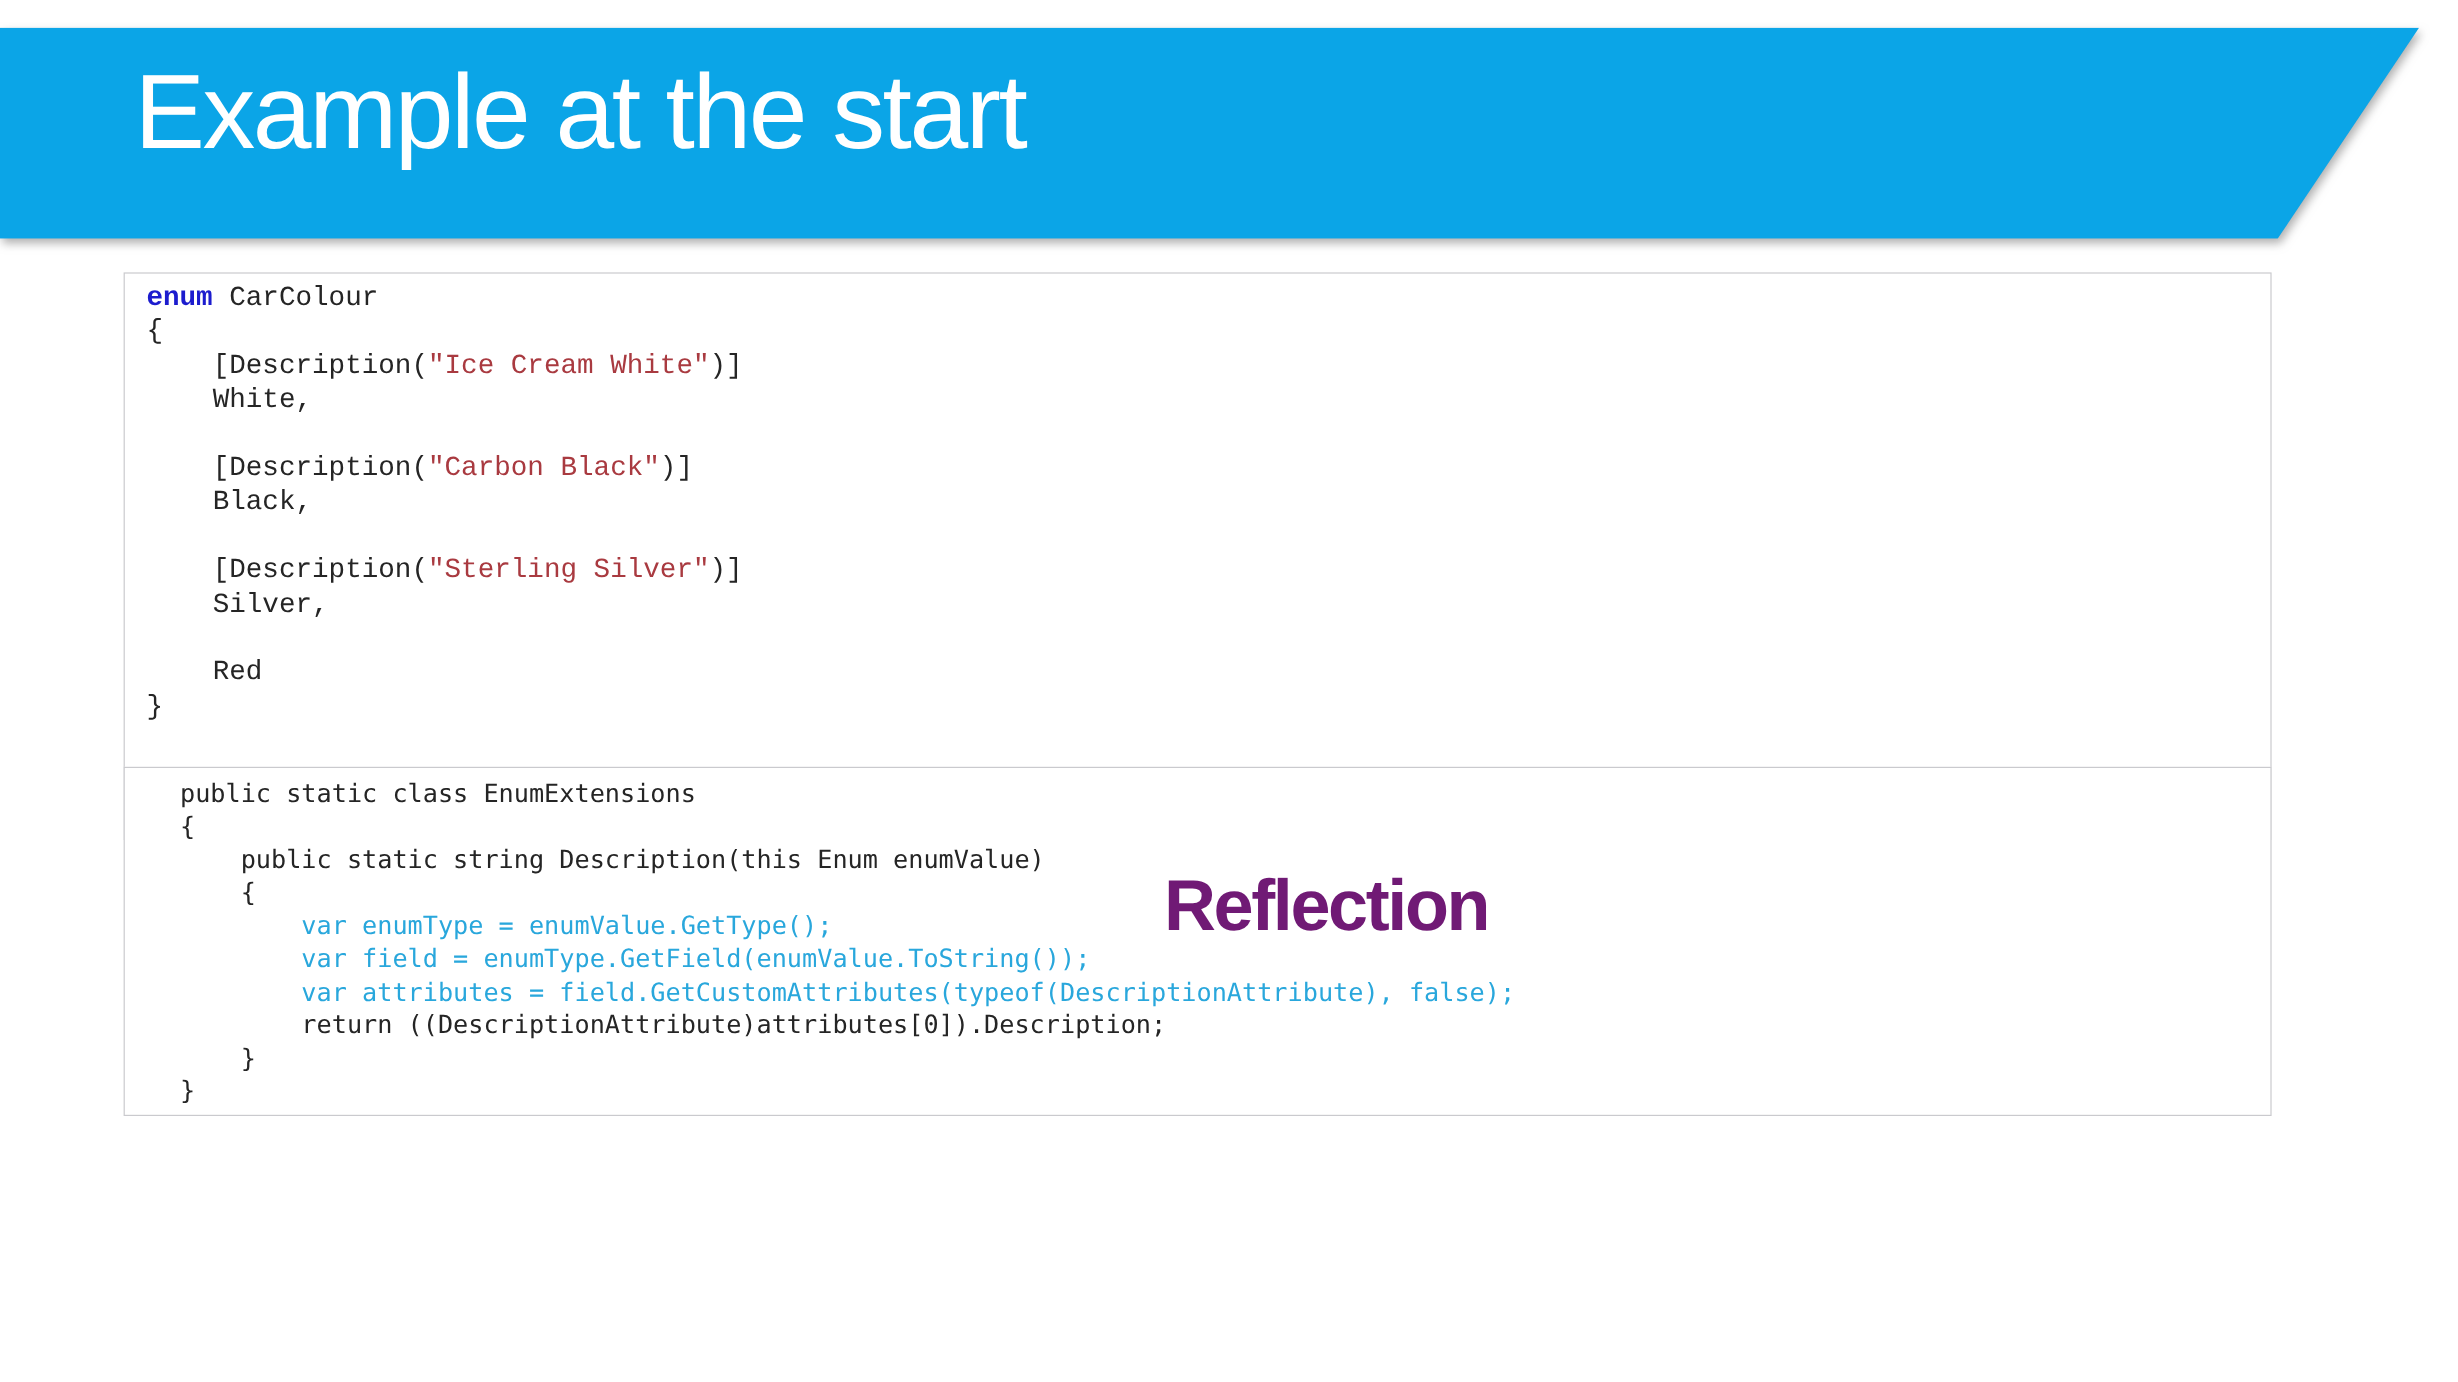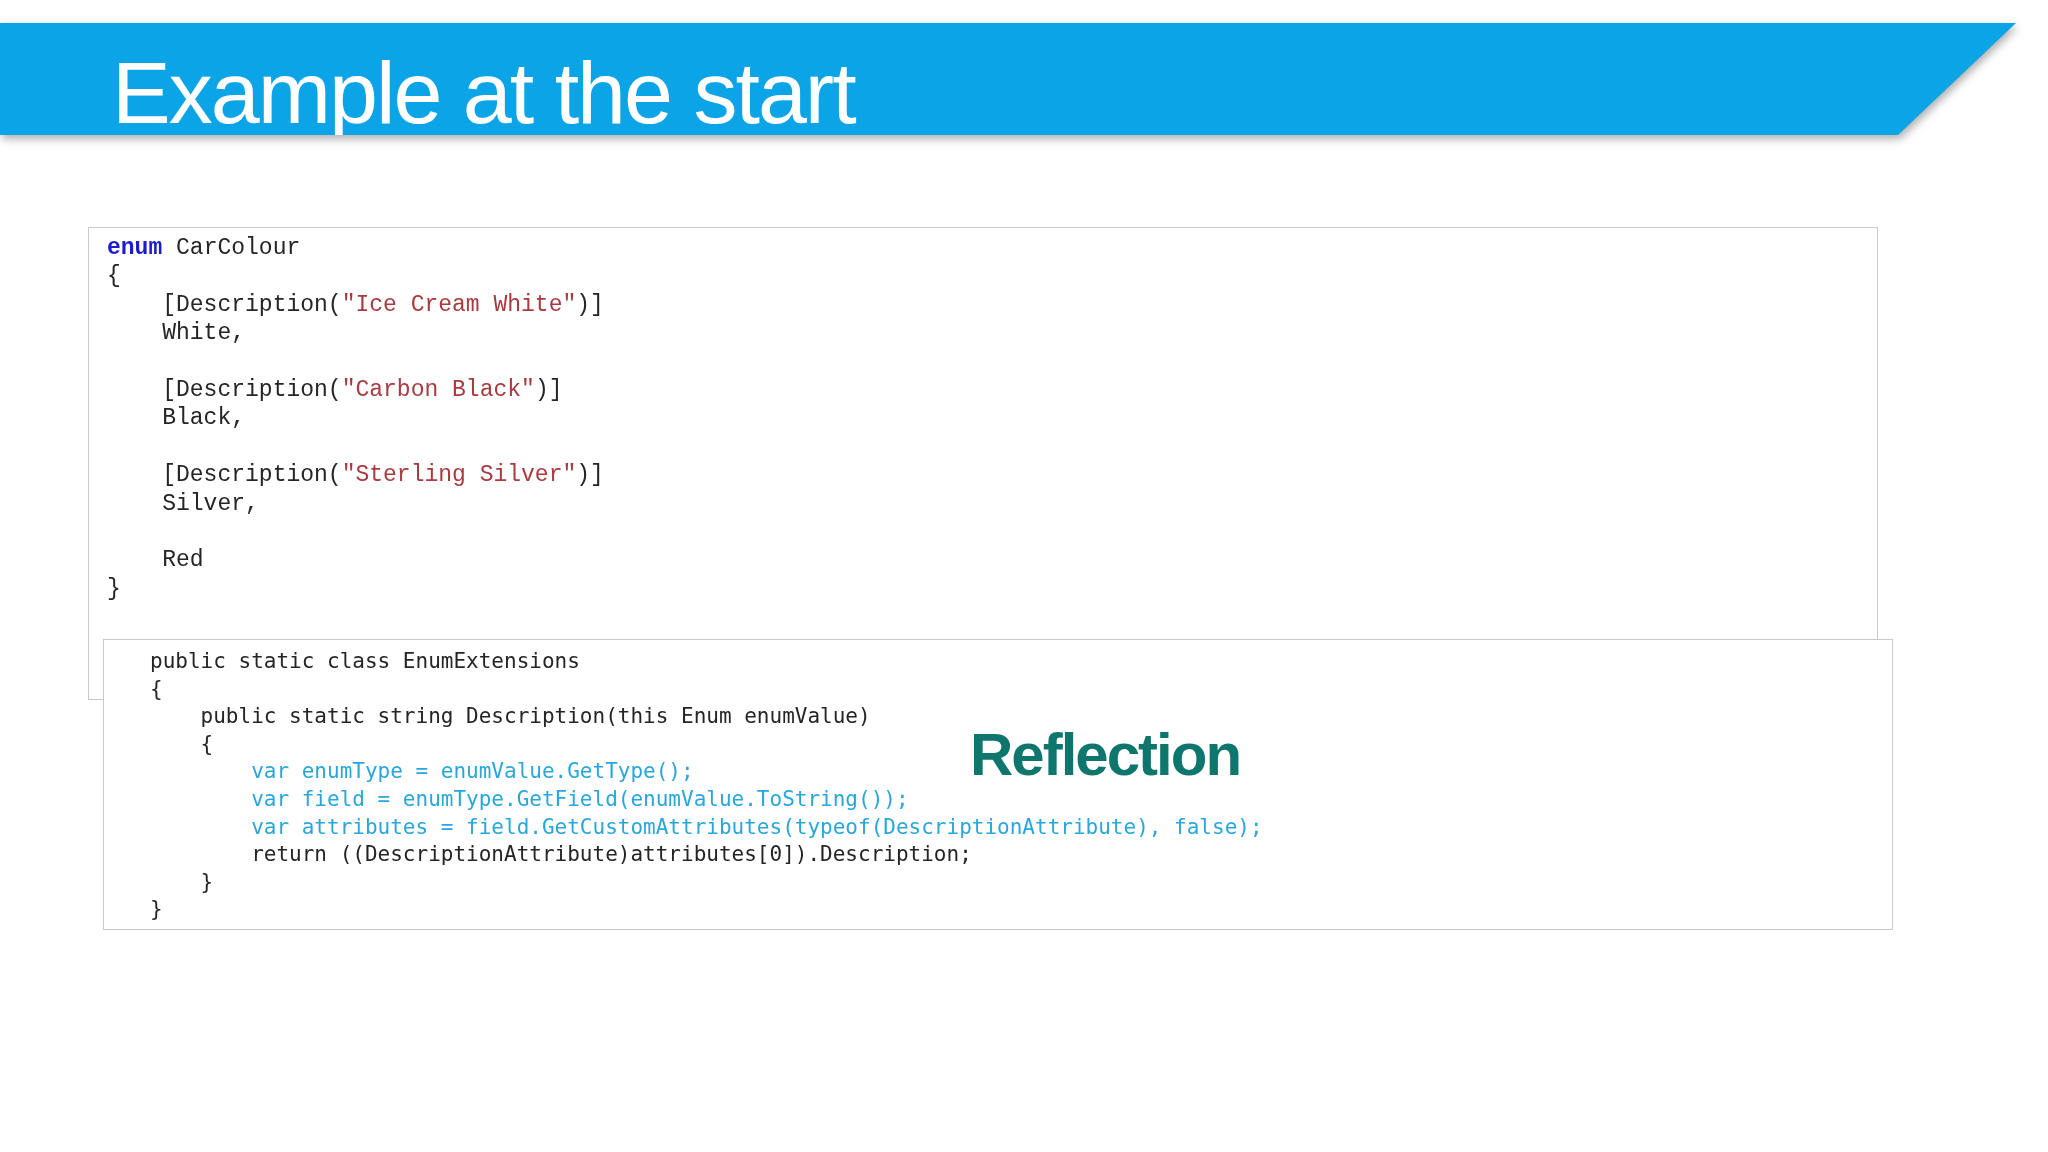--- a/index.html
+++ b/index.html
@@ -9,21 +9,21 @@
     overflow: hidden;
     font-family: "Liberation Sans", sans-serif;
     position: relative;
   }
   .slide { position: absolute; inset: 0; }
 
   
   .banner-shadow {
     position: absolute;
     left: 0; top: 23px;
-    width: 2016px; height: 112px;
+    width: 2016px; height: 176px;
     filter: drop-shadow(2px 4px 4px rgba(110,110,110,0.55));
   }
   .banner-shape {
     width: 100%; height: 100%;
     clip-path: polygon(0 0, 100% 0, calc(100% - 118px) 100%, 0 100%);
   }
   .slide-title {
     margin: 0;
     padding-left: 112px;
     font-family: "Liberation Sans", sans-serif;
@@ -35,21 +35,21 @@
     white-space: nowrap;
   }
 
   
   .code-box {
     position: absolute;
     background: #ffffff;
     border: 1px solid #cacace;
     box-sizing: border-box;
   }
-  .box1 { left: 88px; top: 227px; width: 1790px; height: 473px; }
+  .box1 { left: 103px; top: 227px; width: 1790px; height: 473px; }
   .box2 { left: 103px; top: 639px; width: 1790px; height: 291px; padding-left: 28px; }
 
   .code {
     margin: 0;
     padding: 6px 0 0 18px;
     white-space: pre;
     tab-size: 4;
   }
   .code1 {
     font-family: "Liberation Mono", monospace;
@@ -88,15 +88,15 @@
   </div>
 
   <div class="code-box box1" style="border-color: rgb(202, 202, 206);">
     <pre class="code code1"><div class="code-line"><span style="color: rgb(28, 28, 206); font-weight: bold;">enum</span><span style="color: rgb(37, 37, 37);"> CarColour</span></div><div class="code-line"><span style="color: rgb(37, 37, 37);">{</span></div><div class="code-line"><span style="color: rgb(37, 37, 37);">    [Description(</span><span style="color: rgb(169, 58, 64);">"Ice Cream White"</span><span style="color: rgb(37, 37, 37);">)]</span></div><div class="code-line"><span style="color: rgb(37, 37, 37);">    White,</span></div><div class="code-line">&nbsp;</div><div class="code-line"><span style="color: rgb(37, 37, 37);">    [Description(</span><span style="color: rgb(169, 58, 64);">"Carbon Black"</span><span style="color: rgb(37, 37, 37);">)]</span></div><div class="code-line"><span style="color: rgb(37, 37, 37);">    Black,</span></div><div class="code-line">&nbsp;</div><div class="code-line"><span style="color: rgb(37, 37, 37);">    [Description(</span><span style="color: rgb(169, 58, 64);">"Sterling Silver"</span><span style="color: rgb(37, 37, 37);">)]</span></div><div class="code-line"><span style="color: rgb(37, 37, 37);">    Silver,</span></div><div class="code-line">&nbsp;</div><div class="code-line"><span style="color: rgb(37, 37, 37);">    Red</span></div><div class="code-line"><span style="color: rgb(37, 37, 37);">}</span></div></pre>
   </div>
 
   <div class="code-box box2" style="border-color: rgb(202, 202, 206);">
     <pre class="code code2"><div class="code-line"><span style="color: rgb(37, 37, 37);">public static class EnumExtensions</span></div><div class="code-line"><span style="color: rgb(37, 37, 37);">{</span></div><div class="code-line"><span style="color: rgb(37, 37, 37);">    public static string Description(this Enum enumValue)</span></div><div class="code-line"><span style="color: rgb(37, 37, 37);">    {</span></div><div class="code-line"><span style="color: rgb(41, 167, 220);">        var enumType = enumValue.GetType();</span></div><div class="code-line"><span style="color: rgb(41, 167, 220);">        var field = enumType.GetField(enumValue.ToString());</span></div><div class="code-line"><span style="color: rgb(41, 167, 220);">        var attributes = field.GetCustomAttributes(typeof(DescriptionAttribute), false);</span></div><div class="code-line"><span style="color: rgb(37, 37, 37);">        return ((DescriptionAttribute)attributes[0]).Description;</span></div><div class="code-line"><span style="color: rgb(37, 37, 37);">    }</span></div><div class="code-line"><span style="color: rgb(37, 37, 37);">}</span></div></pre>
   </div>
 
-  <div class="reflection" style="color: #0f766e;">Reflection</div>
+  <div class="reflection" style="color: #701a75;">Reflection</div>
 
 </div>
 
 </body></html>

